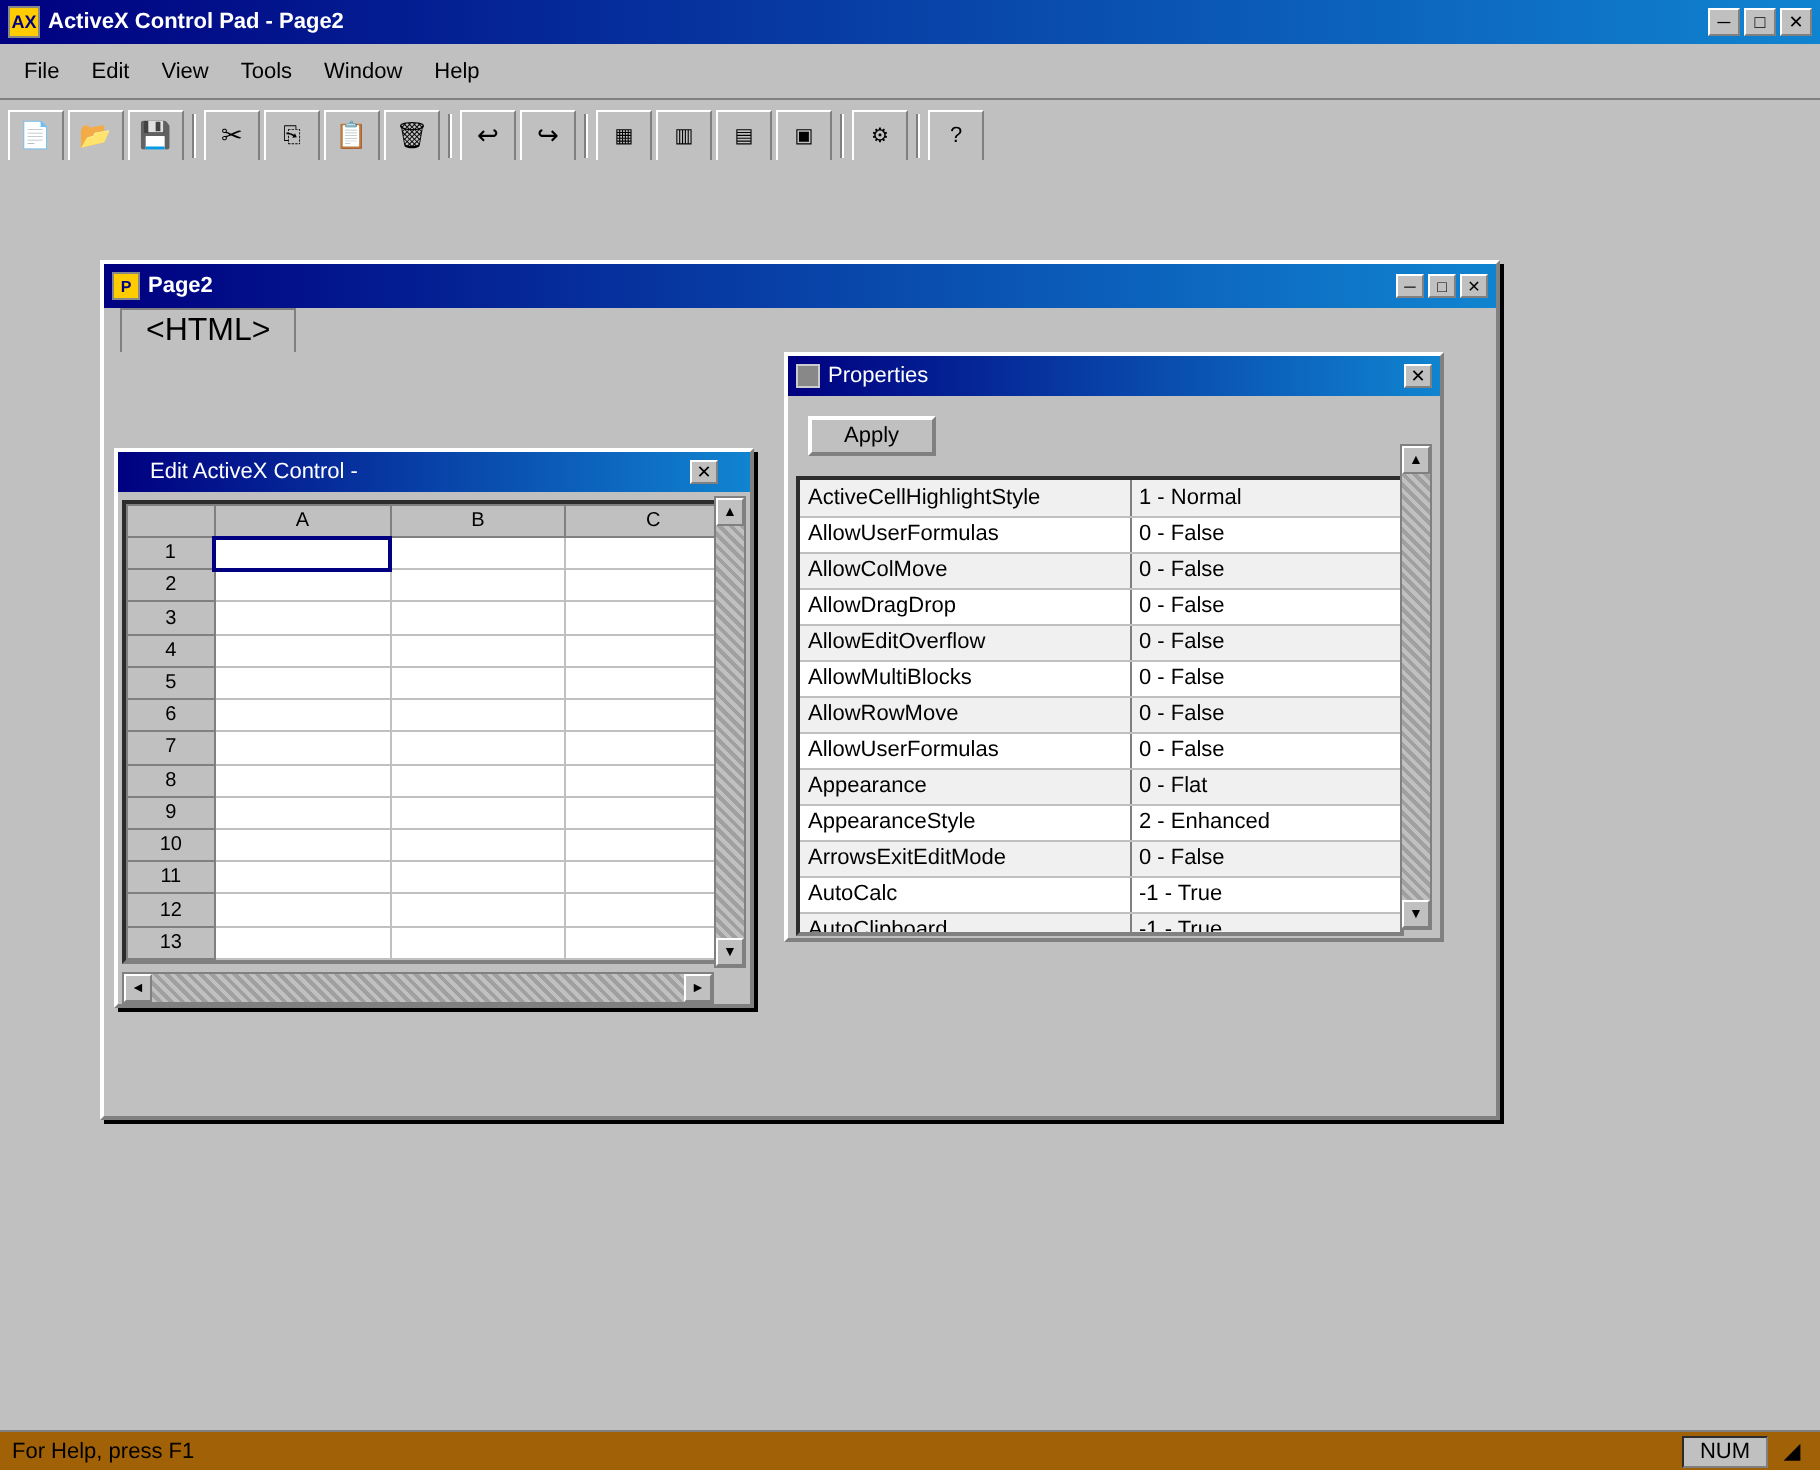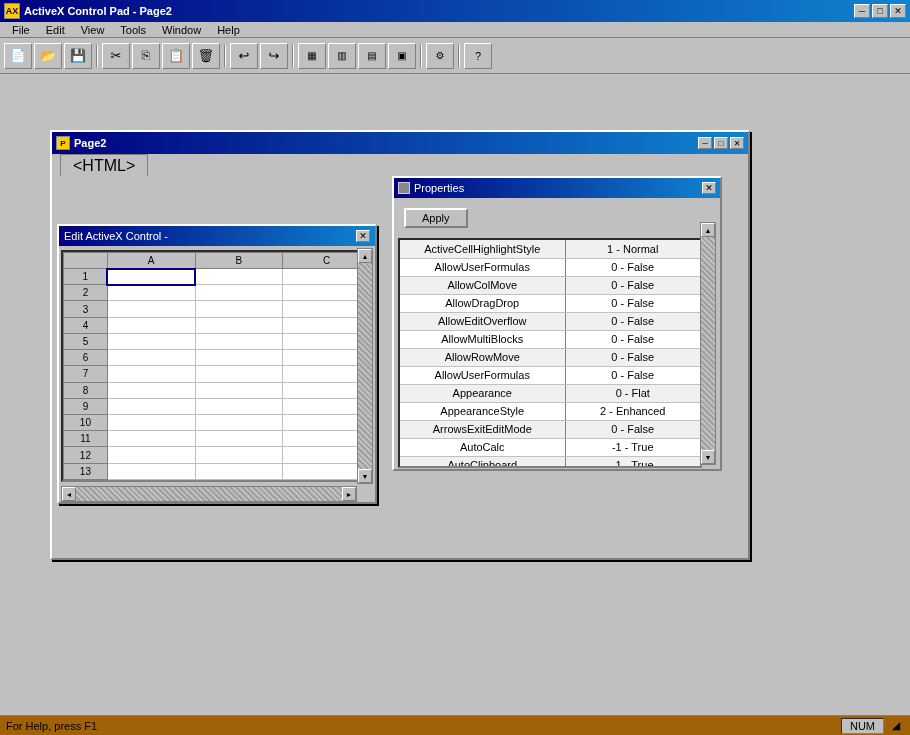--- a/index.html
+++ b/index.html
@@ -58,21 +58,21 @@
       align-items: center;
       justify-content: center;
       font-size: 9px;
       cursor: pointer;
       color: black;
     }
 
     
     .menubar {
       background: #c0c0c0;
-      height: 16px;
+      height: 28px;
       display: flex;
       align-items: center;
       padding: 0 4px;
       border-bottom: 1px solid #808080;
     }
     .menubar-item {
       padding: 2px 8px;
       font-size: 11px;
       cursor: pointer;
     }
@@ -216,21 +216,21 @@
       border: 2px solid;
       border-color: #ffffff #808080 #808080 #ffffff;
       box-shadow: 2px 2px 0 #000;
     }
     .edit-activex-titlebar {
       background: linear-gradient(to right, #000080, #1084d0);
       color: white;
       height: 20px;
       display: flex;
       align-items: center;
-      padding: 0 5px;
+      padding: 0 16px;
       justify-content: space-between;
     }
     .edit-activex-title {
       font-size: 11px;
       color: white;
     }
     .edit-activex-close {
       width: 14px;
       height: 12px;
       background: #c0c0c0;
@@ -398,21 +398,20 @@
     .properties-table-container {
       position: absolute;
       top: 44px;
       left: 0;
       right: 0;
       bottom: 0;
       overflow: hidden;
       border: 2px inset #808080;
       margin: 0 4px 4px 4px;
       background: #ffffff;
-      text-align: center;
     }
     .properties-table {
       width: 100%;
       border-collapse: collapse;
       font-size: 11px;
     }
     .properties-table tr td {
       border-bottom: 1px solid #c0c0c0;
       padding: 1px 4px;
       height: 18px;

